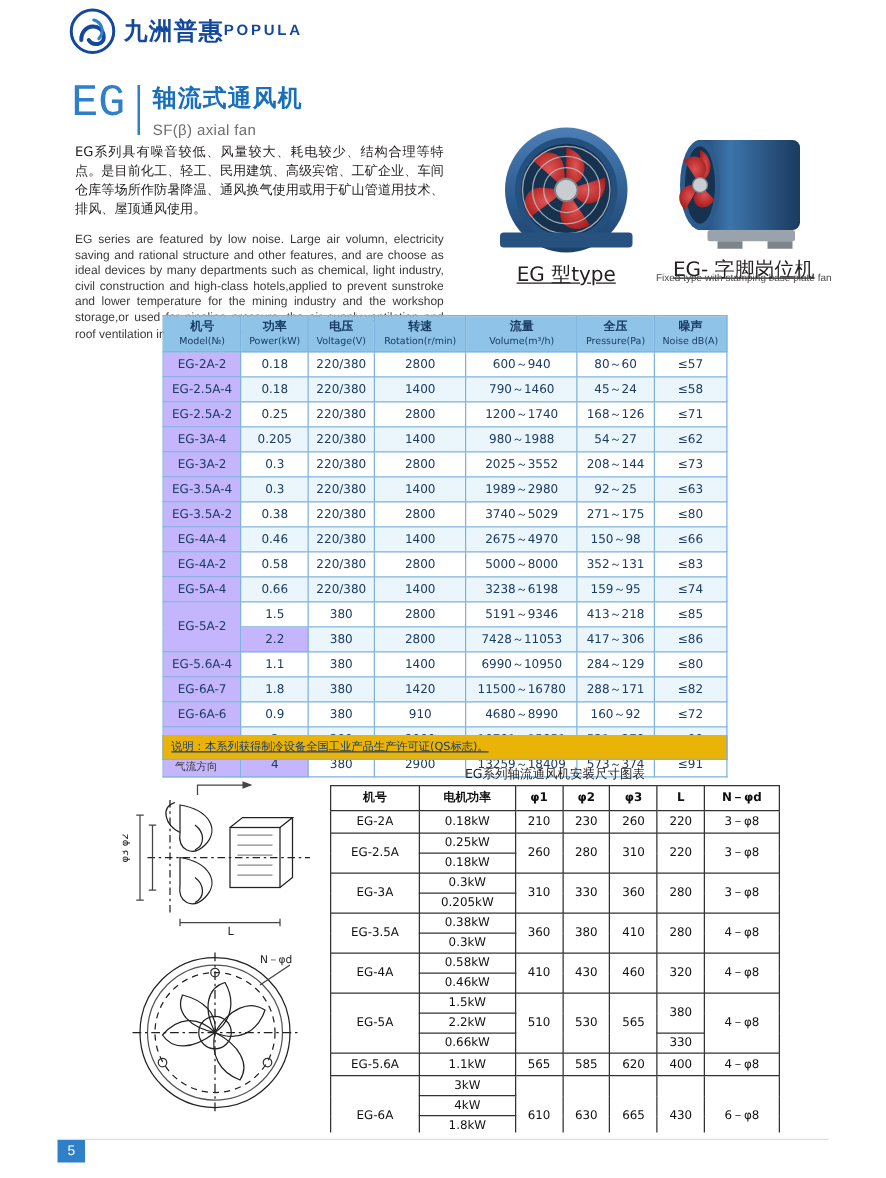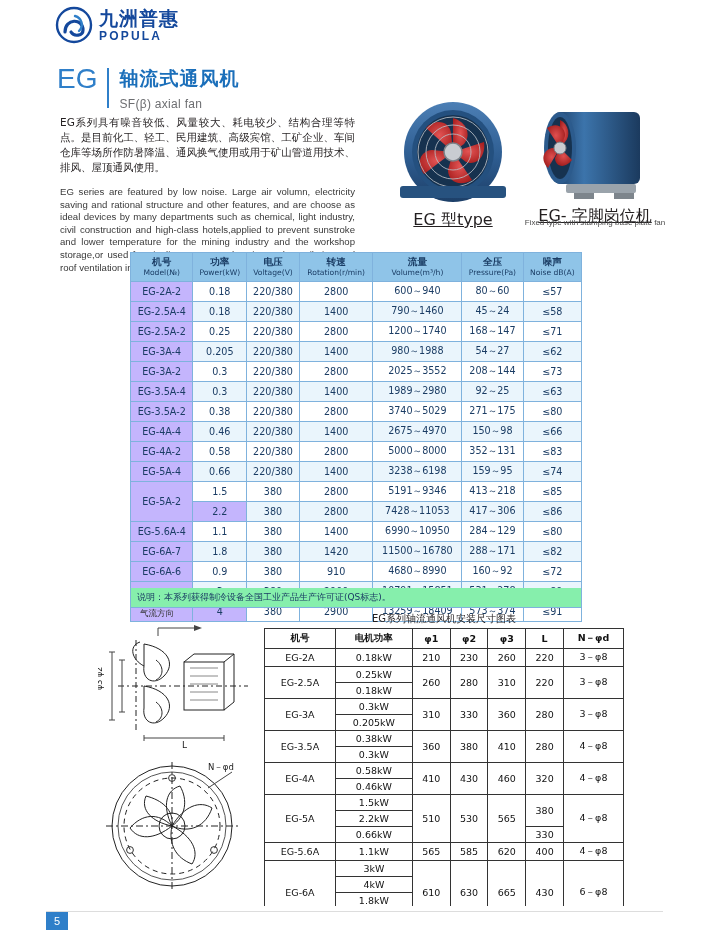--- a/index.html
+++ b/index.html
@@ -13,35 +13,35 @@
     overflow: hidden;
   }
   .page { position: relative; width:709px; height:942px; }
 
   
   .logo-wrap {
     position:absolute; left:55px; top:6px;
     display:flex; align-items:center; gap:6px;
   }
   .logo-mark { width:38px; height:38px; position:relative; }
-  .logo-text { display:flex; flex-direction:column; line-height:1; }
+  .logo-text { display:flex; flex-direction:row; line-height:1; }
   .logo-cn {
     font-size:19px; font-weight:bold; color:#14489c; letter-spacing:1px;
     font-family:"DejaVu Sans", sans-serif;
   }
   .logo-en {
     font-size:12px; font-weight:bold; color:#14489c; letter-spacing:2.2px;
     margin-top:2px;
   }
 
   
   .title-block { position:absolute; left:57px; top:66px; display:flex; align-items:flex-start; }
   .title-eg {
-    font-size:28px; color:#2f7fc9; font-weight:300; line-height:0.95;
-    font-family:Liberation Sans, sans-serif;
+    font-size:36px; color:#2f7fc9; font-weight:300; line-height:0.95;
+    font-family:Liberation Mono, monospace;
   }
   .title-divider { width:2px; height:40px; background:#2f7fc9; margin:2px 10px 0 10px; }
   .title-cn { font-size:19px; color:#1b6fba; font-weight:bold; letter-spacing:1px;
       font-family:"DejaVu Sans", sans-serif; }
   .title-en { font-size:12px; color:#6d6e71; margin-top:5px; letter-spacing:.3px; }
 
   
   .intro-cn {
     position:absolute; left:60px; top:115px; width:295px;
     font-size:10.5px; line-height:15px; color:#231f20;
@@ -75,22 +75,23 @@
   .spec thead th { background:#8fc4e8; padding:3px 2px; font-weight:bold; line-height:11px; }
   .spec thead .sub { font-size:7.6px; font-weight:normal; display:block; }
   .spec tbody td { padding:3px 2px; background:#ffffff; height:18px; }
   .spec tbody tr td:first-child { background:#c4b5fd; font-weight:normal; }
   .spec tbody tr.alt td { background:#eaf5fc; }
   .spec tbody tr.alt td:first-child { background:#c4b5fd; }
 
   .note {
     position:absolute; left:130px; top:588px; width:452px;
     font-size:9px; color:#1a3c64; font-family:"DejaVu Sans", sans-serif;
-    border:1px solid #7fb2dd; border-top:none; background:#86efac;
+    border:1px solid #7fb2dd; border-top:none; background:#eab308;
     padding:3px 6px;
+    text-decoration:underline;
   }
 
   
   .draw-title {
     position:absolute; left:264px; top:612px; width:360px; text-align:center;
     font-size:10px; color:#231f20; font-family:"DejaVu Sans", sans-serif;
   }
   .flow-label {
     position:absolute; left:140px; top:608px; font-size:8.5px; color:#333;
     font-family:Liberation Sans, sans-serif;
@@ -269,21 +270,21 @@
           <td>790～1460</td>
           <td>45～24</td>
           <td>≤58</td>
         </tr>
         <tr>
           <td>EG-2.5A-2</td>
           <td>0.25</td>
           <td>220/380</td>
           <td>2800</td>
           <td>1200～1740</td>
-          <td>168～147</td>
+          <td>168～126</td>
           <td>≤71</td>
         </tr>
         <tr class="alt">
           <td>EG-3A-4</td>
           <td>0.205</td>
           <td>220/380</td>
           <td>1400</td>
           <td>980～1988</td>
           <td>54～27</td>
           <td>≤62</td>

